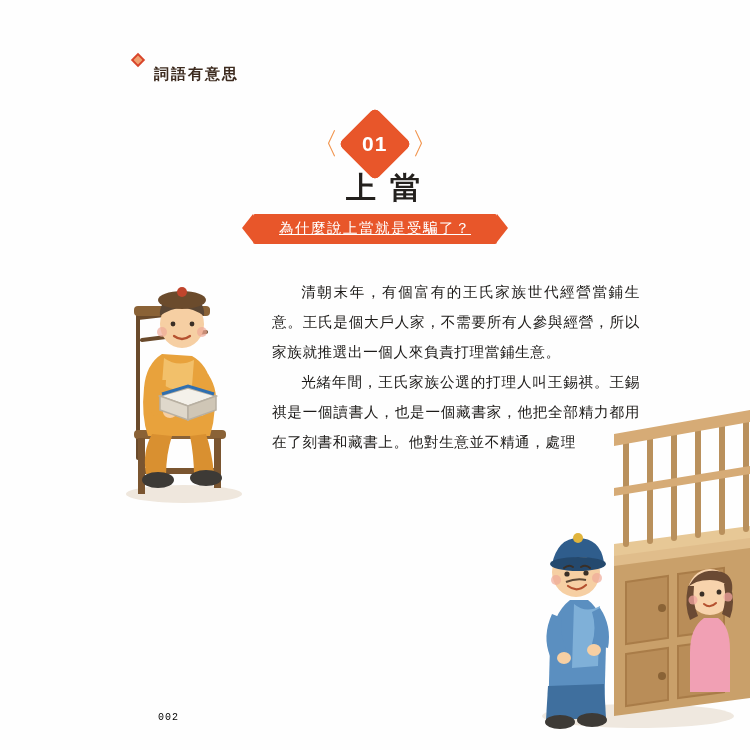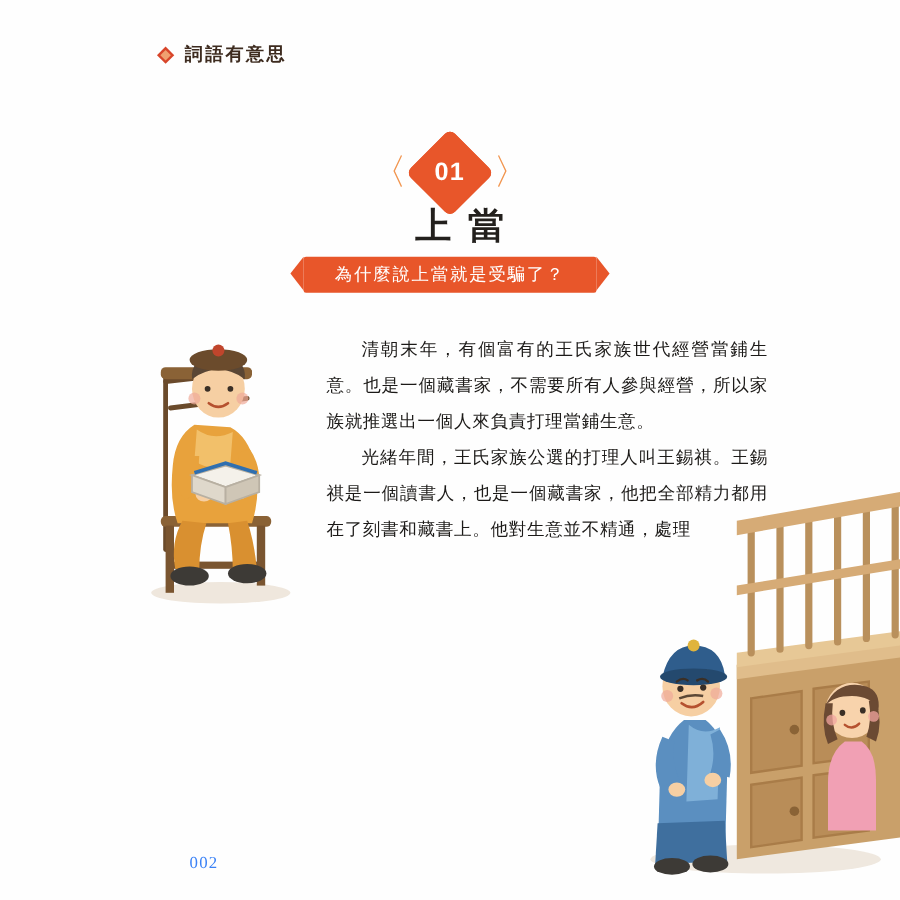--- a/index.html
+++ b/index.html
@@ -34,20 +34,21 @@
     height: 16px;
     position: relative;
   }
   .runhead .diamond svg { display: block; }
   .runhead-text {
     font-size: 15px;
     letter-spacing: 2px;
     color: #3d2b1f;
     font-weight: bold;
     font-family: "DejaVu Serif", "Liberation Serif", serif;
+    margin-top: 29px;
   }
 
   
   .badge-wrap {
     position: absolute;
     left: 0;
     right: 0;
     top: 118px;
     display: flex;
     justify-content: center;
@@ -102,20 +103,21 @@
     justify-content: center;
   }
   .subtitle {
     position: relative;
     background: #e8562a;
     color: #fff;
     font-size: 14.5px;
     letter-spacing: 1.5px;
     padding: 5px 26px 6px 26px;
     border-radius: 2px;
+    text-decoration: underline;
   }
   .subtitle::before,
   .subtitle::after {
     content: "";
     position: absolute;
     top: 0;
     width: 0; height: 0;
     border-top: 14px solid transparent;
     border-bottom: 14px solid transparent;
   }
@@ -144,24 +146,24 @@
   .body-col p {
     margin: 0;
     text-indent: 2em;
   }
 
   
   .folio {
     position: absolute;
     left: 158px;
     top: 712px;
-    font-size: 14px;
-    color: #3b82f6;
+    font-size: 10px;
+    color: #000000;
     letter-spacing: 1px;
-    font-family: Liberation Serif, serif;
+    font-family: Liberation Mono, monospace;
   }
 
   
   .illo-left {
     position: absolute;
     left: 112px;
     top: 262px;
     width: 152px;
     height: 248px;
   }
@@ -339,18 +341,18 @@
         <circle cx="38" cy="194" r="5" fill="#f0a999" opacity=".7"></circle>
         <circle cx="79" cy="192" r="5" fill="#f0a999" opacity=".7"></circle>
 
         <ellipse cx="42" cy="336" rx="15" ry="7" fill="#3d3a36"></ellipse>
         <ellipse cx="74" cy="334" rx="15" ry="7" fill="#3d3a36"></ellipse>
       </g>
     </svg>
   </div>
 
   <div class="body-col">
-    <p>清朝末年，有個富有的王氏家族世代經營當鋪生意。也是一個藏書家，不需要所有人參與經營，所以家族就推選出一個人來負責打理當鋪生意。</p>
+    <p>清朝末年，有個富有的王氏家族世代經營當鋪生意。王氏是個大戶人家，不需要所有人參與經營，所以家族就推選出一個人來負責打理當鋪生意。</p>
     <p>光緒年間，王氏家族公選的打理人叫王錫祺。王錫祺是一個讀書人，也是一個藏書家，他把全部精力都用在了刻書和藏書上。他對生意並不精通，處理</p>
   </div>
 
   <div class="folio">002</div>
 </div>
 
 </body></html>

